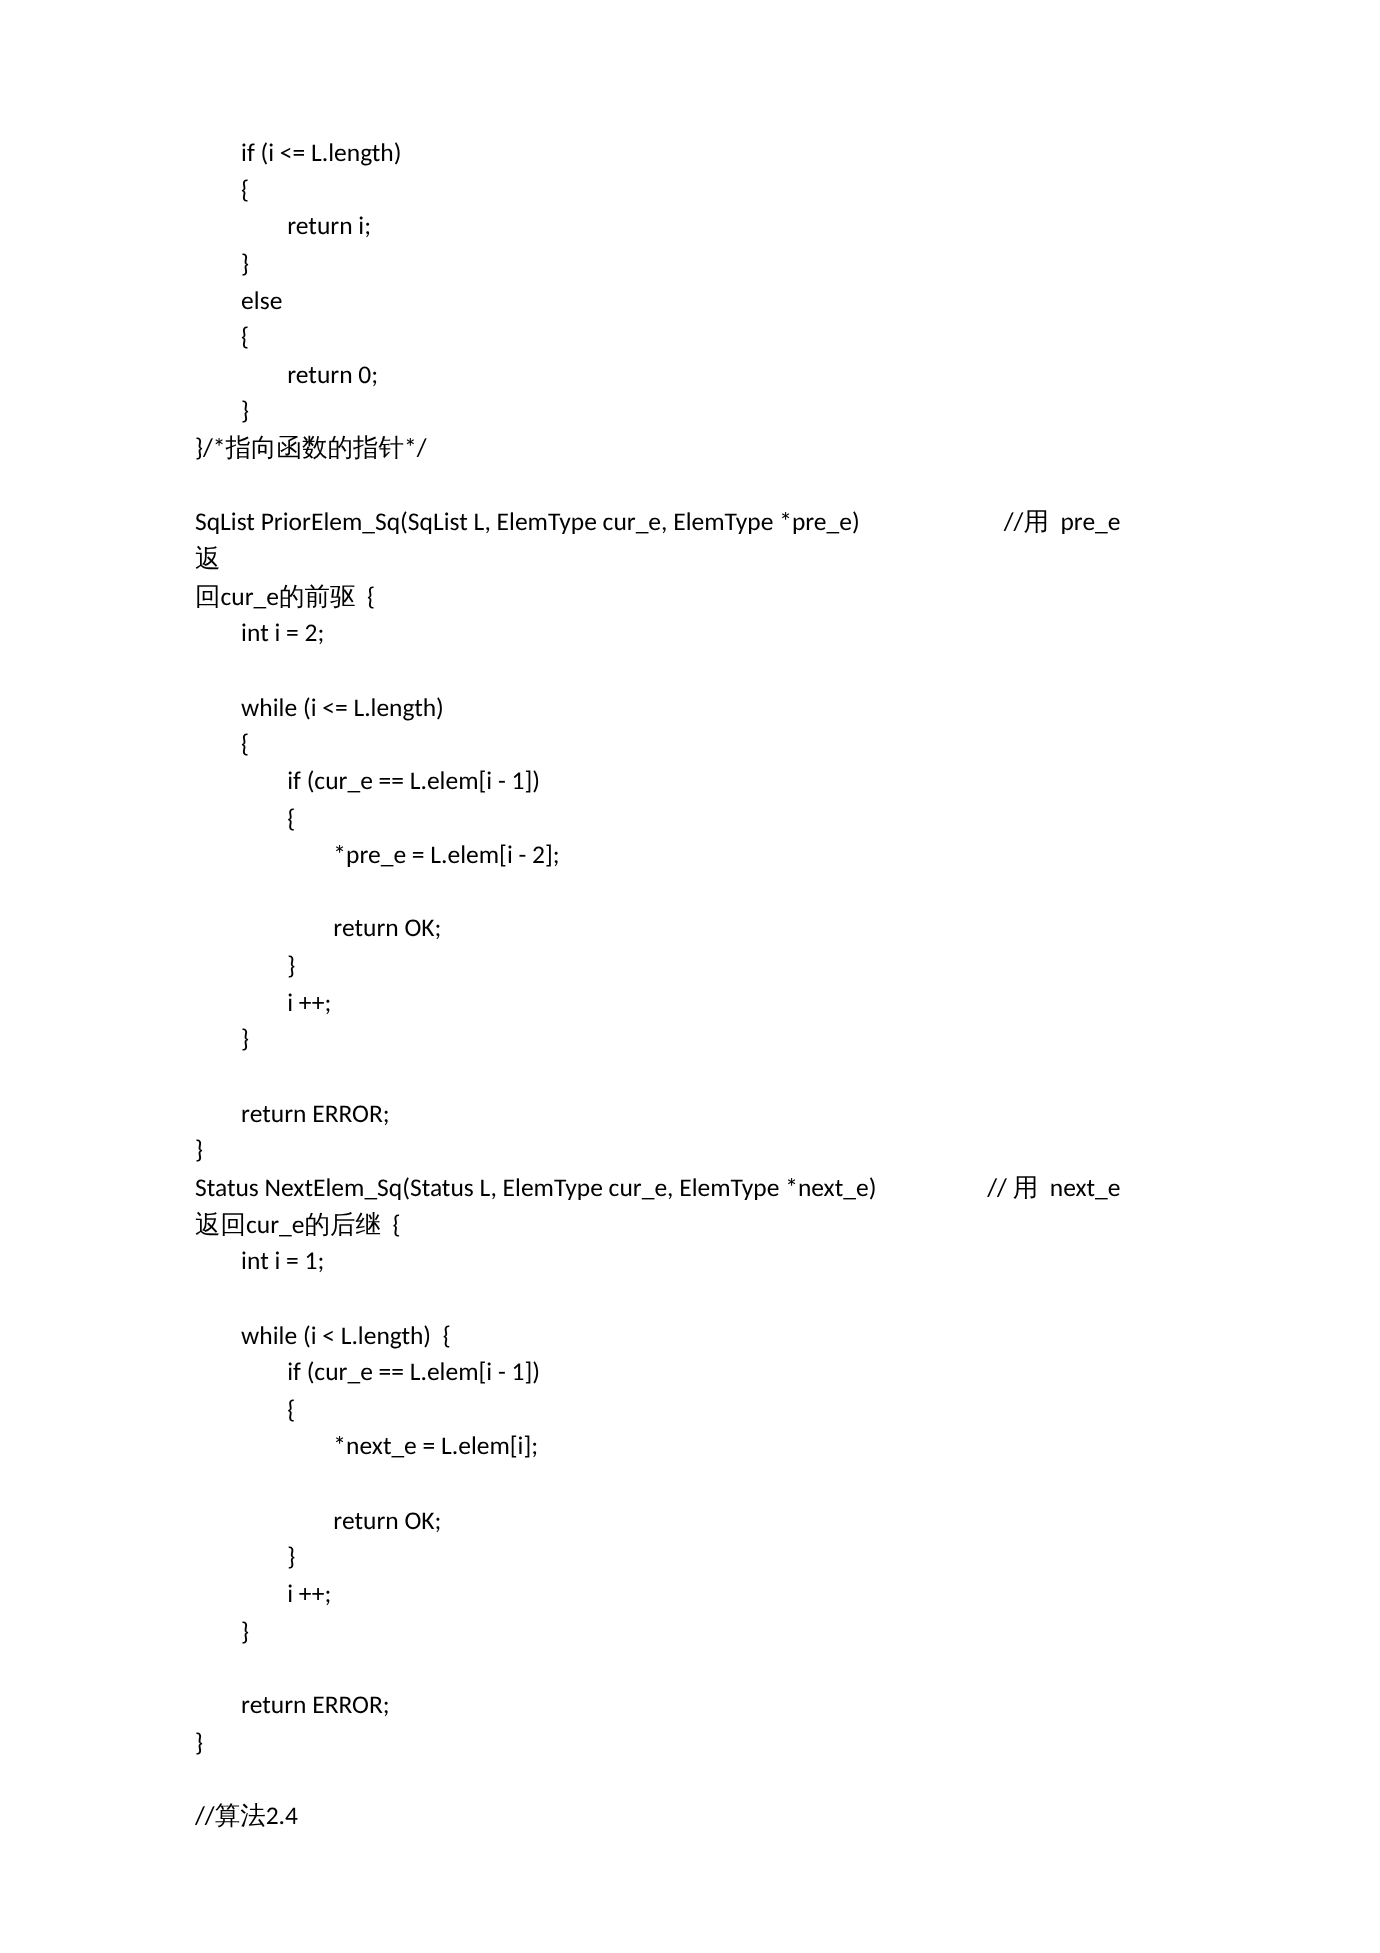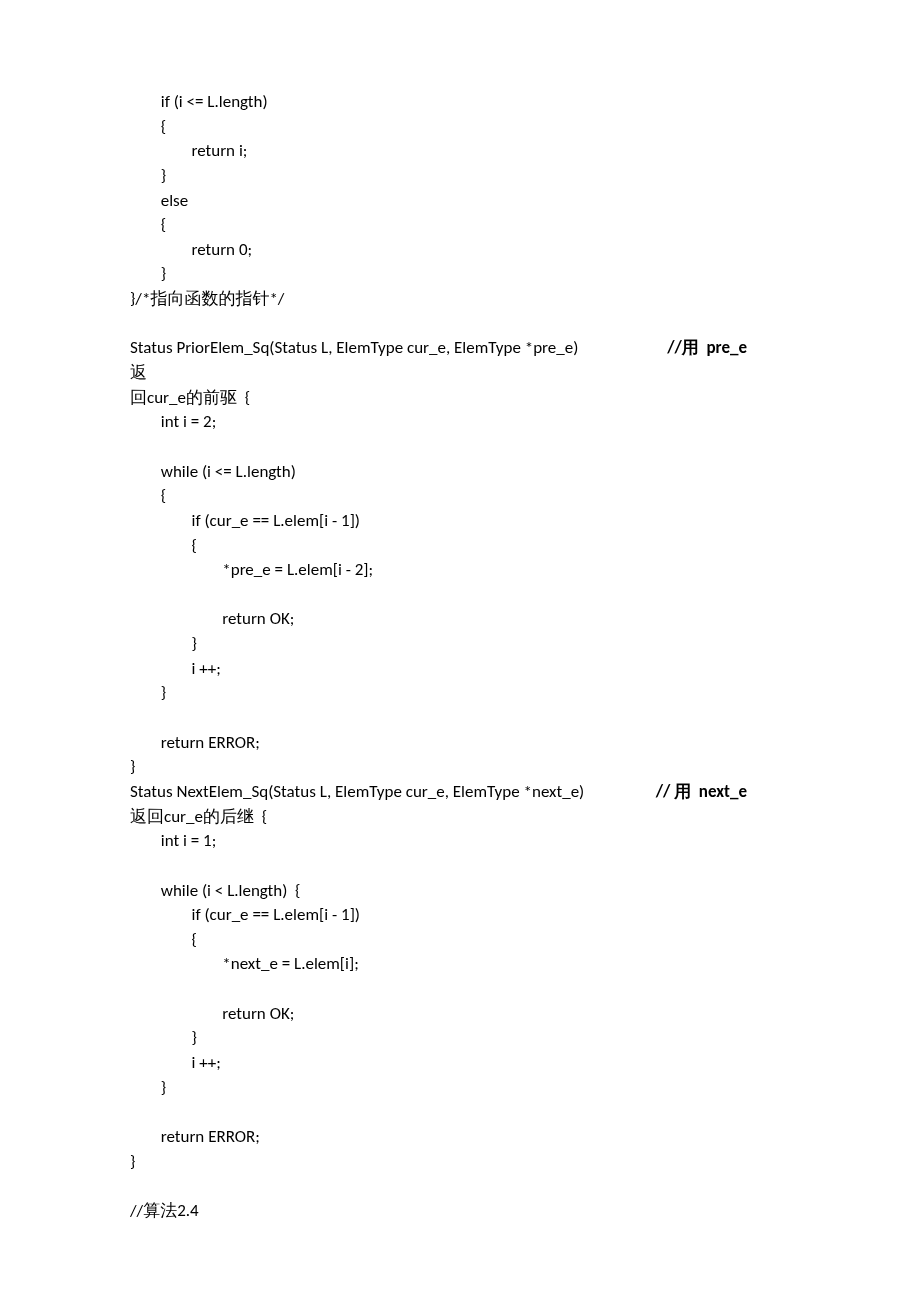--- a/index.html
+++ b/index.html
@@ -28,39 +28,38 @@
     display: flex;
     justify-content: space-between;
   }
   .line .left {
     flex: 1;
     white-space: pre;
   }
   .line .right {
     white-space: pre;
     text-align: left;
-    font-weight: bold;
   }
 </style>
 </head>
 <body>
 
 <div class="page">
   <pre class="code">        if (i &lt;= L.length)
         {
                 return i;
         }
         else
         {
                 return 0;
         }
 }/*指向函数的指针*/</pre>
   <pre class="code"> </pre>
   <div class="line">
-    <span class="left">Status PriorElem_Sq(Status L, ElemType cur_e, ElemType *pre_e)</span>
+    <span class="left">SqList PriorElem_Sq(SqList L, ElemType cur_e, ElemType *pre_e)</span>
     <span class="right">//用  pre_e</span>
   </div>
   <pre class="code">返</pre>
   <pre class="code">回cur_e的前驱  {
         int i = 2;
 
         while (i &lt;= L.length)
         {
                 if (cur_e == L.elem[i - 1])
                 {

